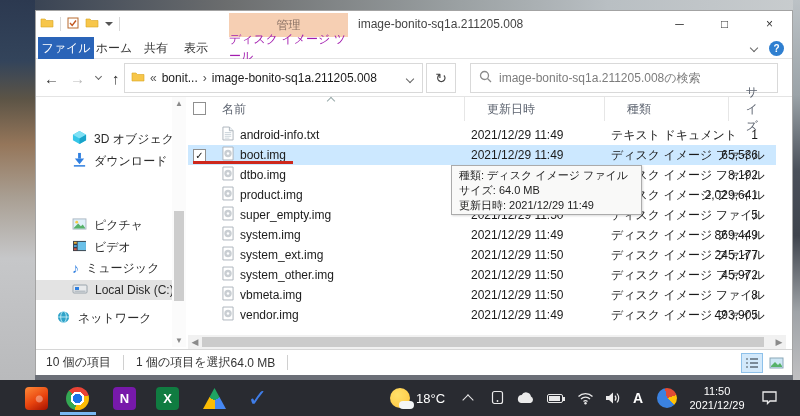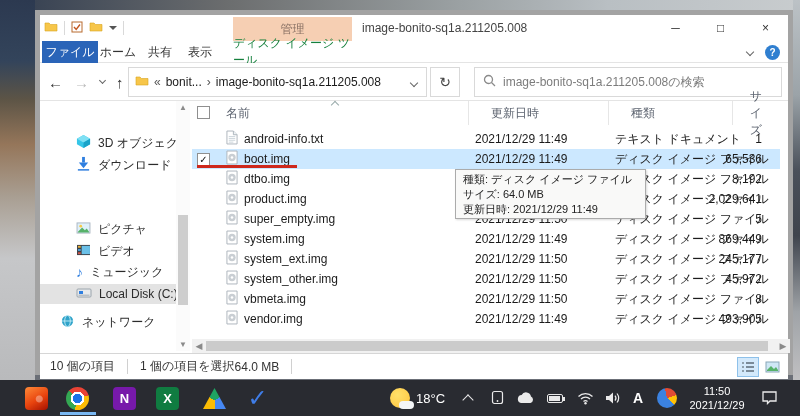--- a/index.html
+++ b/index.html
@@ -10,41 +10,41 @@
   
   .wall-left { position:absolute; left:0; top:0; width:35px; height:380px;
     background:linear-gradient(180deg,#2c3950 0%,#33445b 16%,#5c5446 26%,#95765a 38%,#a99f93 52%,#c6c7c9 68%,#b9babc 100%); }
   .wall-top { position:absolute; left:35px; top:0; width:765px; height:10px;
     background:linear-gradient(90deg,#3a4454,#6b6d6e 25%,#9aa0a2 55%,#b9bfc3 75%,#c8ccce); }
   .wall-right { position:absolute; right:0; top:0; width:7px; height:380px;
     background:linear-gradient(180deg,#bcc2c6 0%,#9ba3a8 25%,#4a505a 45%,#3f444d 62%,#9fa3a7 82%,#c0c0c2 100%); }
 
   
   .window { position:absolute; left:35px; top:10px; width:758px; height:365px;
-    background:#fff; border:5px solid #a3a3a3; font-size:12px; color:#1b1b1b; }
+    background:#fff; border:1px solid #a3a3a3; font-size:12px; color:#1b1b1b; }
 
   
   .titlebar { position:absolute; left:0; top:0; width:100%; height:26px; background:#fff; }
   .qat { position:absolute; left:4px; top:4px; height:18px; display:flex; align-items:center; gap:6px; }
   .qat-sep { width:1px; height:14px; background:#d9d9d9; }
   .caret-down { width:0; height:0; border-left:4px solid transparent; border-right:4px solid transparent; border-top:4px solid #555; }
   .manage-tab { position:absolute; left:193px; top:2px; width:119px; height:24px;
     background:#f6cfb3; color:#8a7265; display:flex; align-items:center; justify-content:center; font-size:12px; }
   .win-title { position:absolute; left:322px; top:0; height:26px; line-height:26px; color:#444; font-size:12px; white-space:nowrap; }
   .win-controls { position:absolute; right:0; top:0; height:26px; display:flex; }
   .win-btn { width:45px; height:26px; display:flex; align-items:center; justify-content:center; color:#333; font-size:12px; }
 
   
   .ribbon { position:absolute; left:0; top:26px; width:100%; height:22px; background:#fff; border-bottom:1px solid #e4e4e4; }
   .tab { position:absolute; top:0; height:22px; display:flex; align-items:center; justify-content:center; font-size:12px; color:#333; }
   .tab-file { left:2px; width:56px; background:#2a64b8; color:#fff; }
   .tab-home { left:58px; width:40px; }
   .tab-share { left:100px; width:40px;text-align:right; }
   .tab-view { left:140px; width:40px; }
-  .tab-tools { left:193px; width:119px; color:#15803d; }
+  .tab-tools { left:193px; width:119px; color:#a21caf; }
   .ribbon-right { position:absolute; right:8px; top:0; height:22px; display:flex; align-items:center; gap:12px; }
   .chev { display:inline-block; width:6px; height:6px; border-right:1.4px solid #666; border-bottom:1.4px solid #666; transform:rotate(45deg); }
   .help-btn { width:15px; height:15px; border-radius:50%; background:#2f7fd0; color:#fff; font-size:10px; font-weight:bold; display:flex; align-items:center; justify-content:center; }
 
   
   .toolbar { position:absolute; left:0; top:48px; width:100%; height:38px; background:#fff; border-bottom:1px solid #e4e4e4; }
   .nav-arrows { position:absolute; left:8px; top:0; height:38px; display:flex; align-items:center; gap:11px; font-size:15px; color:#333; }
   .arrow-dis { color:#b9b9b9; }
   .box { position:absolute; top:4px; height:30px; background:#fff; border:1px solid #d9d9d9; display:flex; align-items:center; }
   .addr { left:88px; width:299px; padding:0 6px; gap:5px; }

